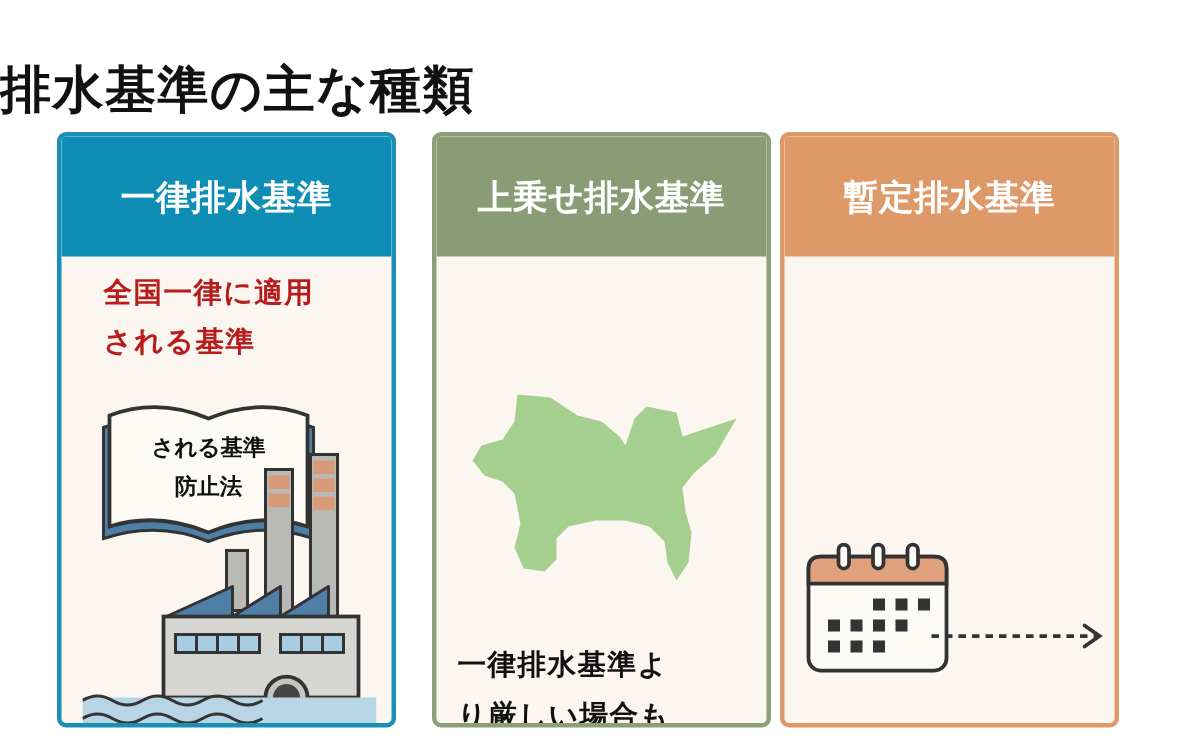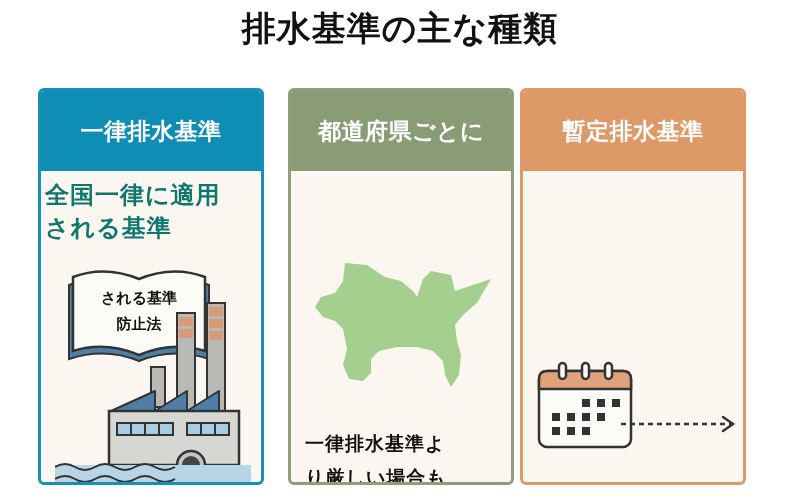--- a/index.html
+++ b/index.html
@@ -1,42 +1,42 @@
 <!DOCTYPE html>
 <html><head>
 <meta charset="utf-8">
 <style>
   * { box-sizing: border-box; margin: 0; padding: 0; }
   html, body { width: 800px; height: 500px; background: #ffffff; overflow: hidden; }
   body { font-family: "DejaVu Sans", "Liberation Sans", sans-serif; color: #1a1a1a; position: relative; }
 
   .page-title {
-    position: absolute; left: 0; top: 6px; width: 800px; text-align: center;
+    position: absolute; left: 0; top: 37px; width: 800px; text-align: left;
     font-size: 34px; font-weight: bold; letter-spacing: 1px; color: #111;
   }
 
   .card {
     position: absolute; top: 88px; width: 226px; height: 397px;
     border-radius: 6px; background: #fbf7f0; border: 3px solid; overflow: hidden;
   }
   .card-1 { left: 38px; border-color: #1a8fb5; }
   .card-2 { left: 288px; border-color: #8c9f78; }
   .card-3 { left: 520px; border-color: #dd9a68; }
 
   .card-header {
     height: 80px; display: flex; align-items: center; justify-content: center;
     color: #fff; font-size: 23px; font-weight: bold; letter-spacing: 0.5px;
   }
   .card-1 .card-header { background: #0e8db5; }
   .card-2 .card-header { background: #8a9c76; }
   .card-3 .card-header { background: #dd9a68; }
 
   .card-desc {
-    padding: 8px 10px 0 4px; font-size: 24px; font-weight: bold; line-height: 33px;
-    color: #0f766e; letter-spacing: 1px; white-space: pre-line;
+    padding: 8px 10px 0 28px; font-size: 19px; font-weight: bold; line-height: 33px;
+    color: #b91c1c; letter-spacing: 1px; white-space: pre-line;
   }
 
   .card-note {
     position: absolute; left: 14px; top: 335px; font-size: 19px; font-weight: bold;
     line-height: 34px; color: #111; white-space: pre-line; letter-spacing: 1px;
   }
 
   .illus { position: absolute; }
   .factory-illus { left: 14px; top: 168px; width: 196px; height: 226px; }
   .map-illus { left: 14px; top: 160px; width: 200px; height: 150px; }
@@ -97,21 +97,21 @@
         <path d="M0 208 Q10 202 20 208 T40 208 T60 208 T80 208 T100 208 T120 208" fill="none" stroke="#333" stroke-width="2"></path>
         <path d="M0 220 Q10 214 20 220 T40 220 T60 220 T80 220 T100 220 T120 220" fill="none" stroke="#333" stroke-width="2"></path>
       </g>
     </svg>
     <div class="book-text">される基準
 防止法</div>
   </div>
 </div>
 
 <div class="card card-2">
-  <div class="card-header">都道府県ごとに</div>
+  <div class="card-header">上乗せ排水基準</div>
   <div class="illus map-illus">
     <svg width="200" height="150" viewBox="0 0 200 150">
       <path d="M40 12 L62 14 L80 26 L96 30 L108 40 L112 46 L118 28 L126 20 L146 24 L150 40 L168 34 L186 28 L172 52 L158 64 L150 74 L152 90 L156 104 L154 124 L146 136 L140 124 L138 110 L128 100 L112 96 L92 96 L74 100 L66 108 L66 122 L58 130 L44 128 L38 114 L42 98 L38 78 L30 70 L18 66 L10 56 L16 46 L30 42 L38 30 Z" fill="#a5cf8f"></path>
     </svg>
   </div>
   <div class="card-note">一律排水基準よ
 り厳しい場合も</div>
 </div>
 
 <div class="card card-3">

